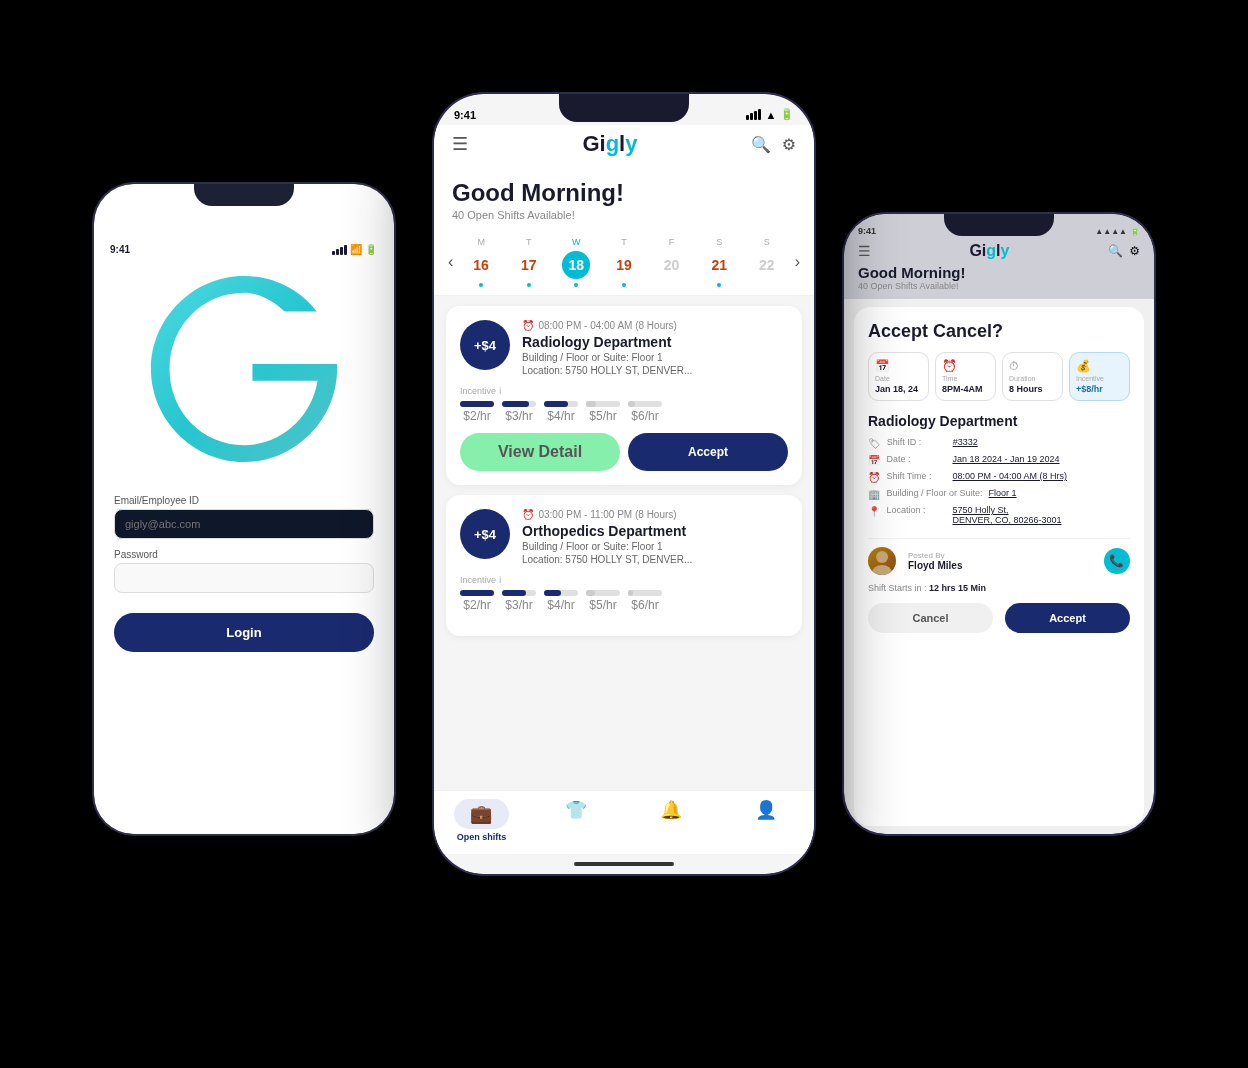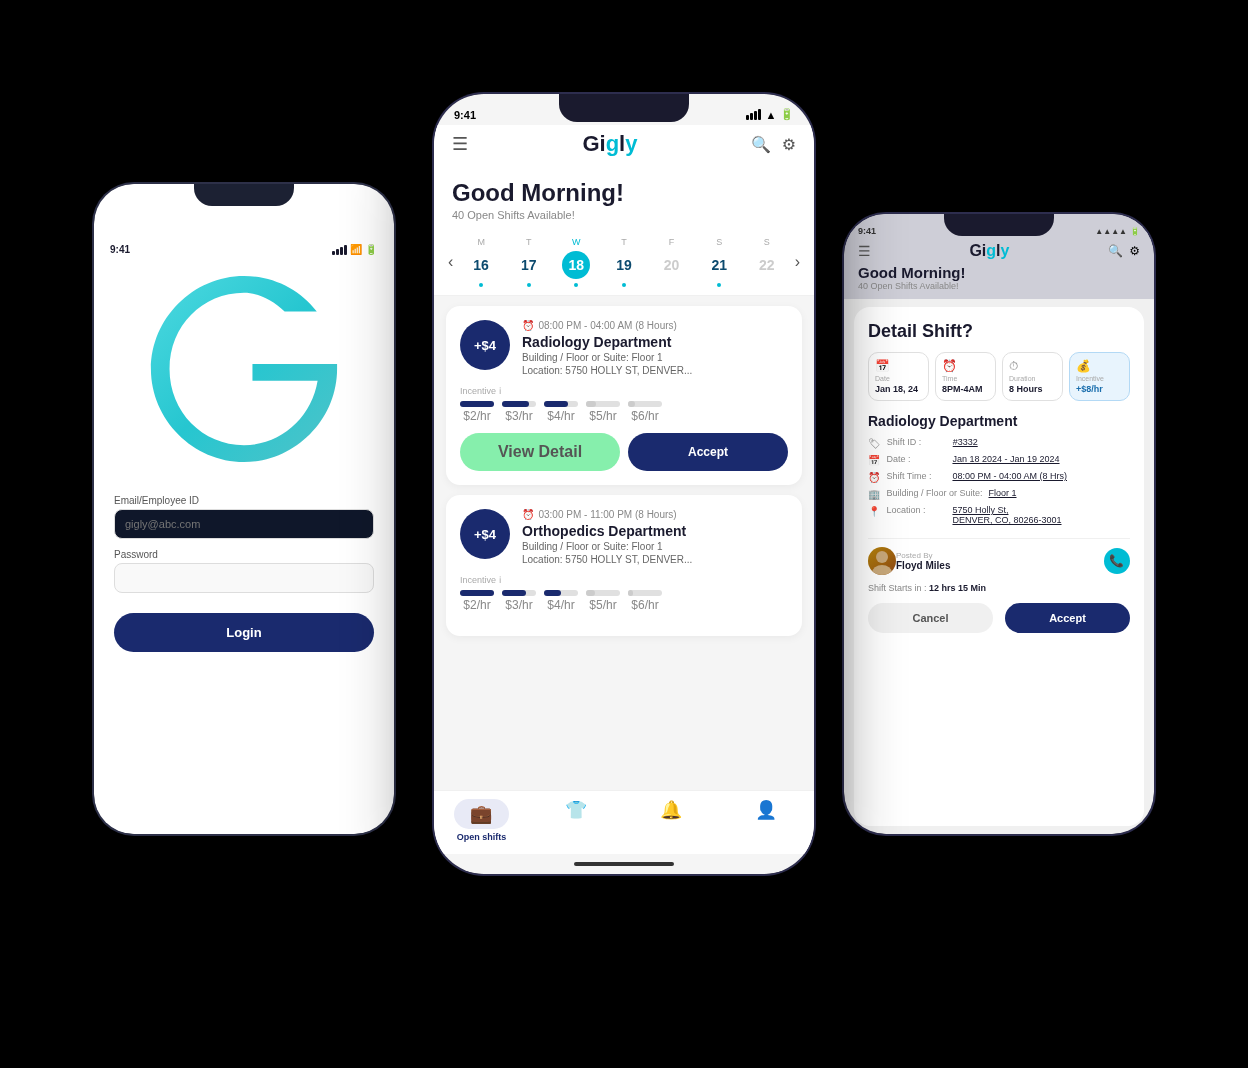--- a/index.html
+++ b/index.html
@@ -254,21 +254,21 @@
 
     .cal-day-label {
       font-size: 9px;
       color: #aaa;
       font-weight: 500;
     }
 
     .cal-day-num {
       font-size: 14px;
       font-weight: 700;
-      color: #0c4a6e;
+      color: #c2410c;
       width: 28px;
       height: 28px;
       display: flex;
       align-items: center;
       justify-content: center;
       border-radius: 50%;
     }
 
     .cal-day-num.active {
       background: #00bcd4;
@@ -542,21 +542,21 @@
       gap: 6px;
     }
 
     .detail-icon { font-size: 10px; color: #888; flex-shrink: 0; margin-top: 1px; }
     .detail-label { font-size: 9px; color: #888; min-width: 60px; }
     .detail-value { font-size: 9px; color: #1a1a2e; font-weight: 500; text-decoration: underline; }
 
     .posted-row {
       display: flex;
       align-items: center;
-      gap: 0;
+      gap: 12px;
       margin-top: 8px;
       padding-top: 8px;
       border-top: 1px solid #f0f0f0;
     }
 
     .avatar-circle {
       width: 28px;
       height: 28px;
       border-radius: 50%;
       background: linear-gradient(135deg, #b8860b, #8b4513);
@@ -937,21 +937,21 @@
             <div style="display:flex;gap:6px;">
               <span style="font-size:12px;">🔍</span>
               <span style="font-size:12px;">⚙</span>
             </div>
           </div>
           <div class="right-greeting">Good Morning!</div>
           <div class="right-sub">40 Open Shifts Available!</div>
         </div>
 
         <div class="accept-modal">
-          <div class="accept-title">Detail Shift?</div>
+          <div class="accept-title">Accept Cancel?</div>
 
           <div class="accept-info-cards">
             <div class="info-card">
               <span class="info-card-icon">📅</span>
               <span class="info-card-label">Date</span>
               <span class="info-card-value">Jan 18, 24</span>
             </div>
             <div class="info-card">
               <span class="info-card-icon">⏰</span>
               <span class="info-card-label">Time</span>

